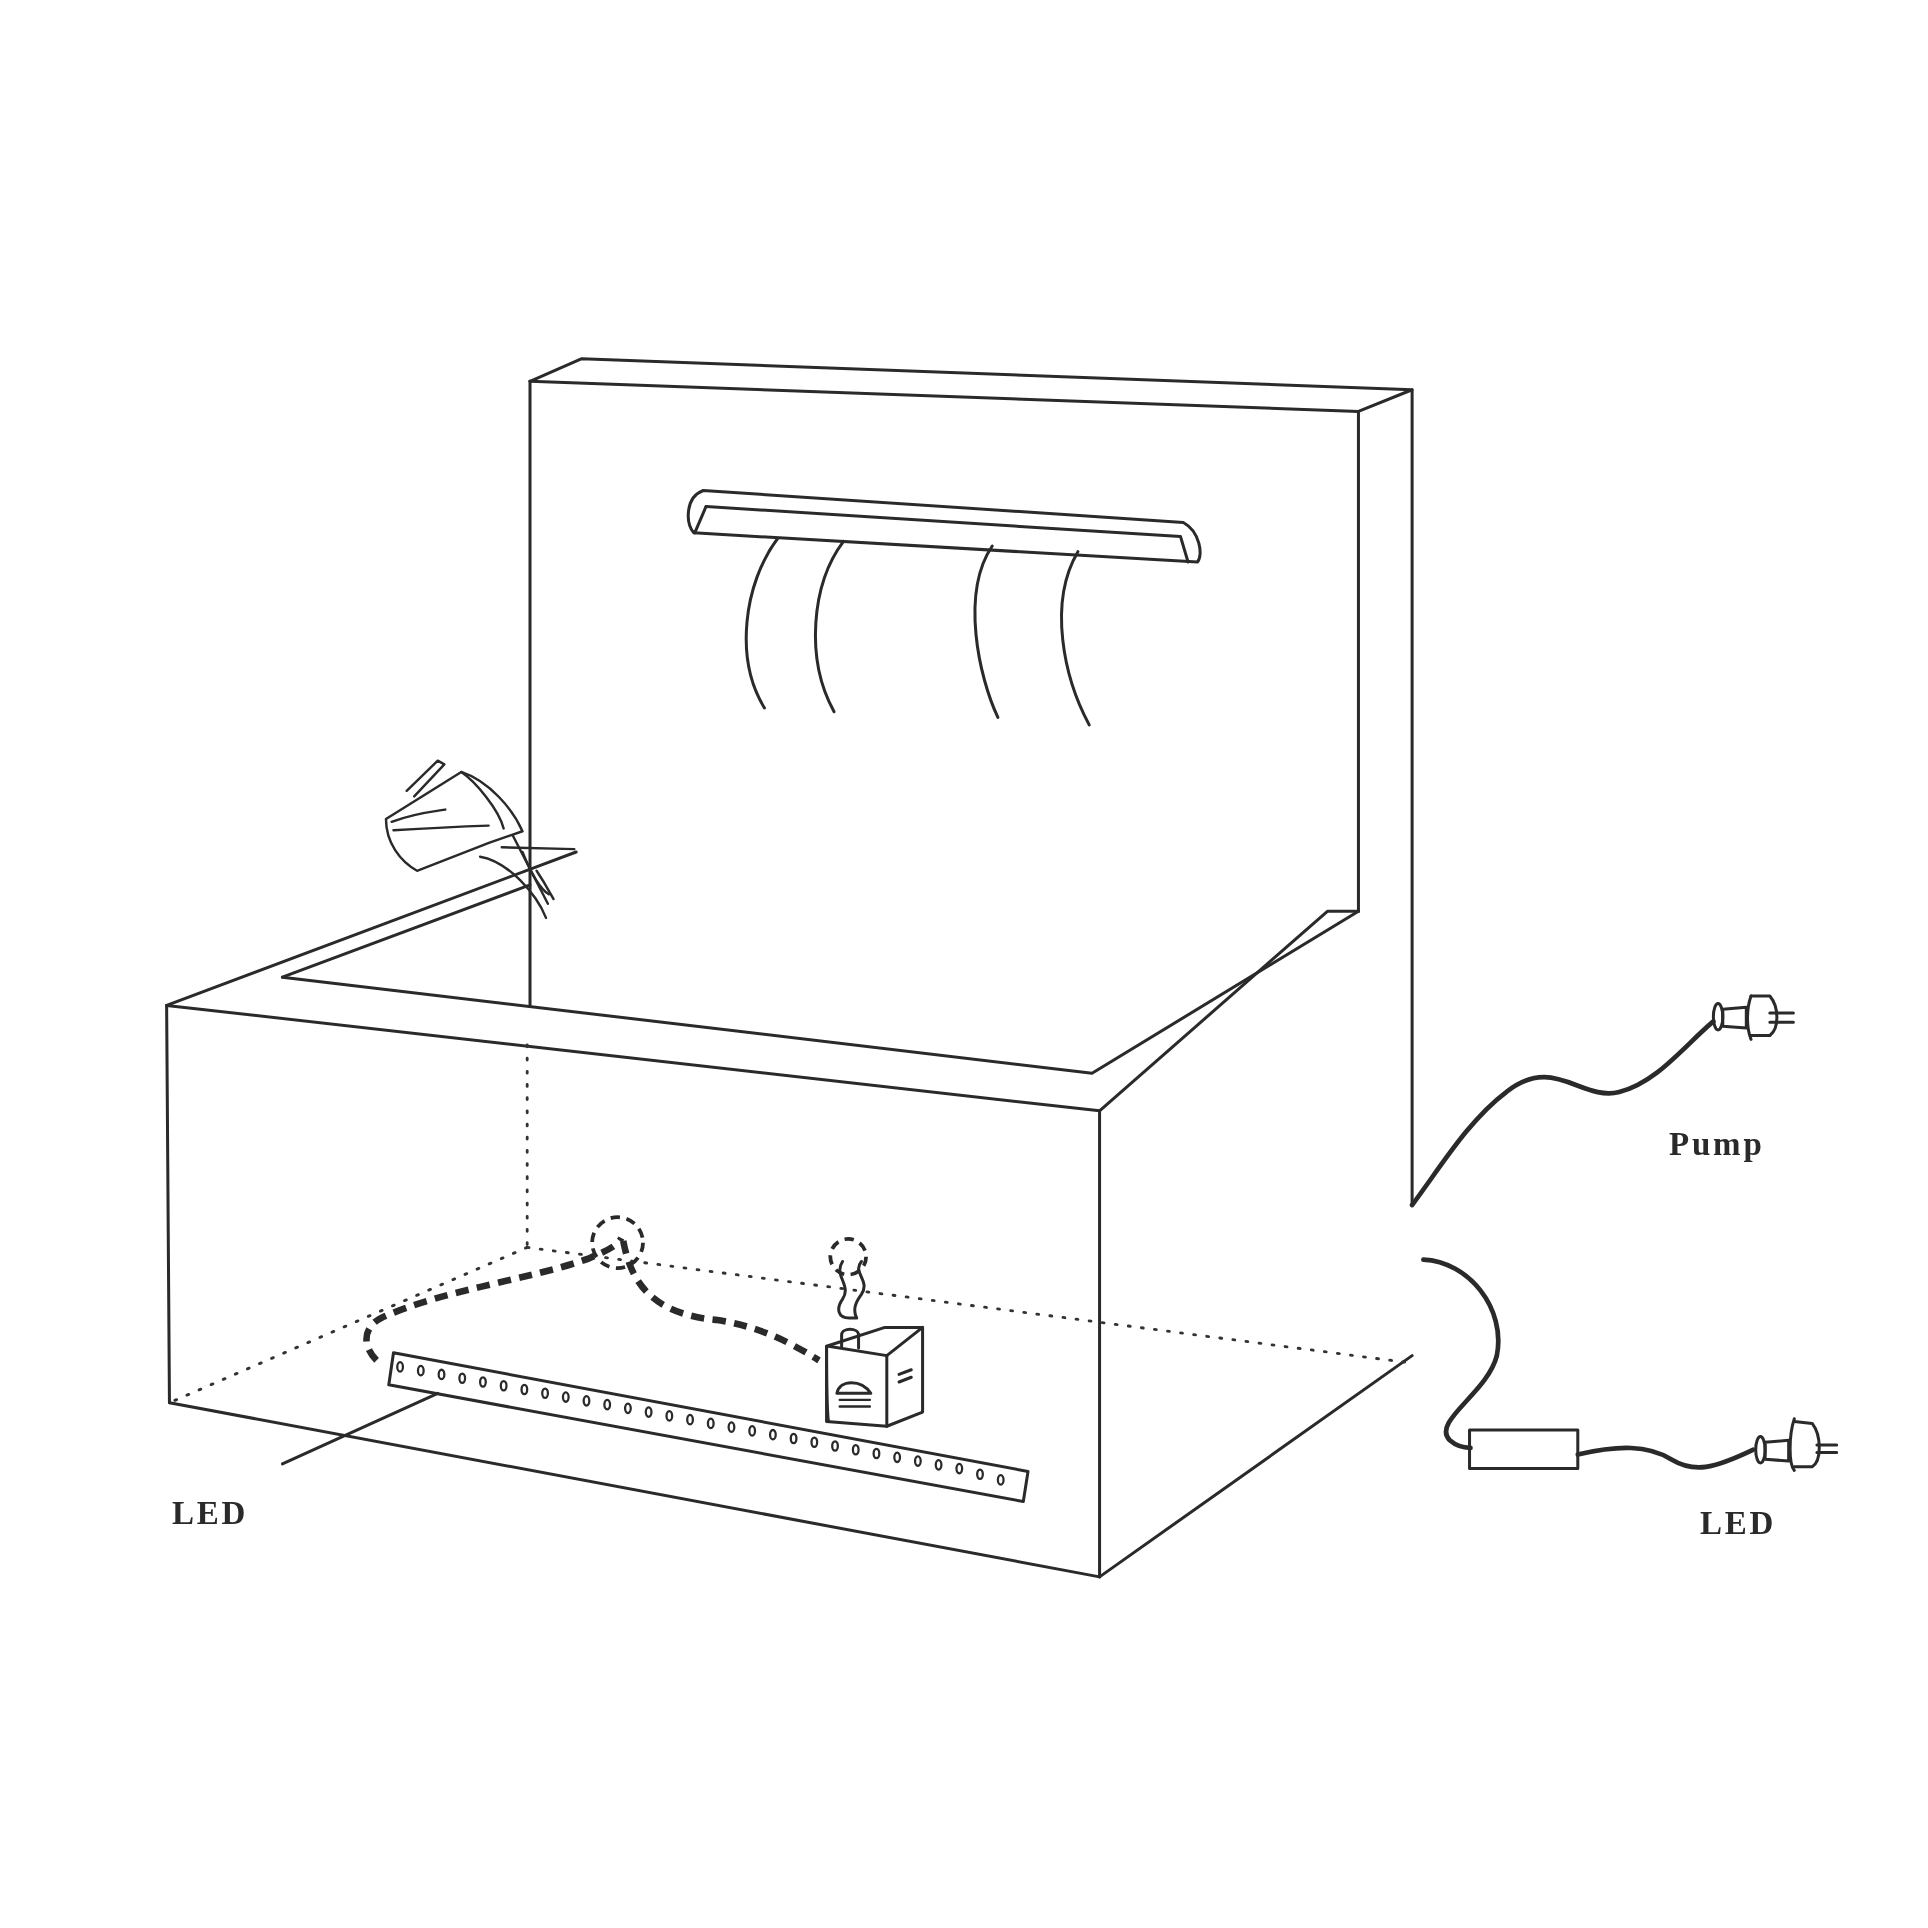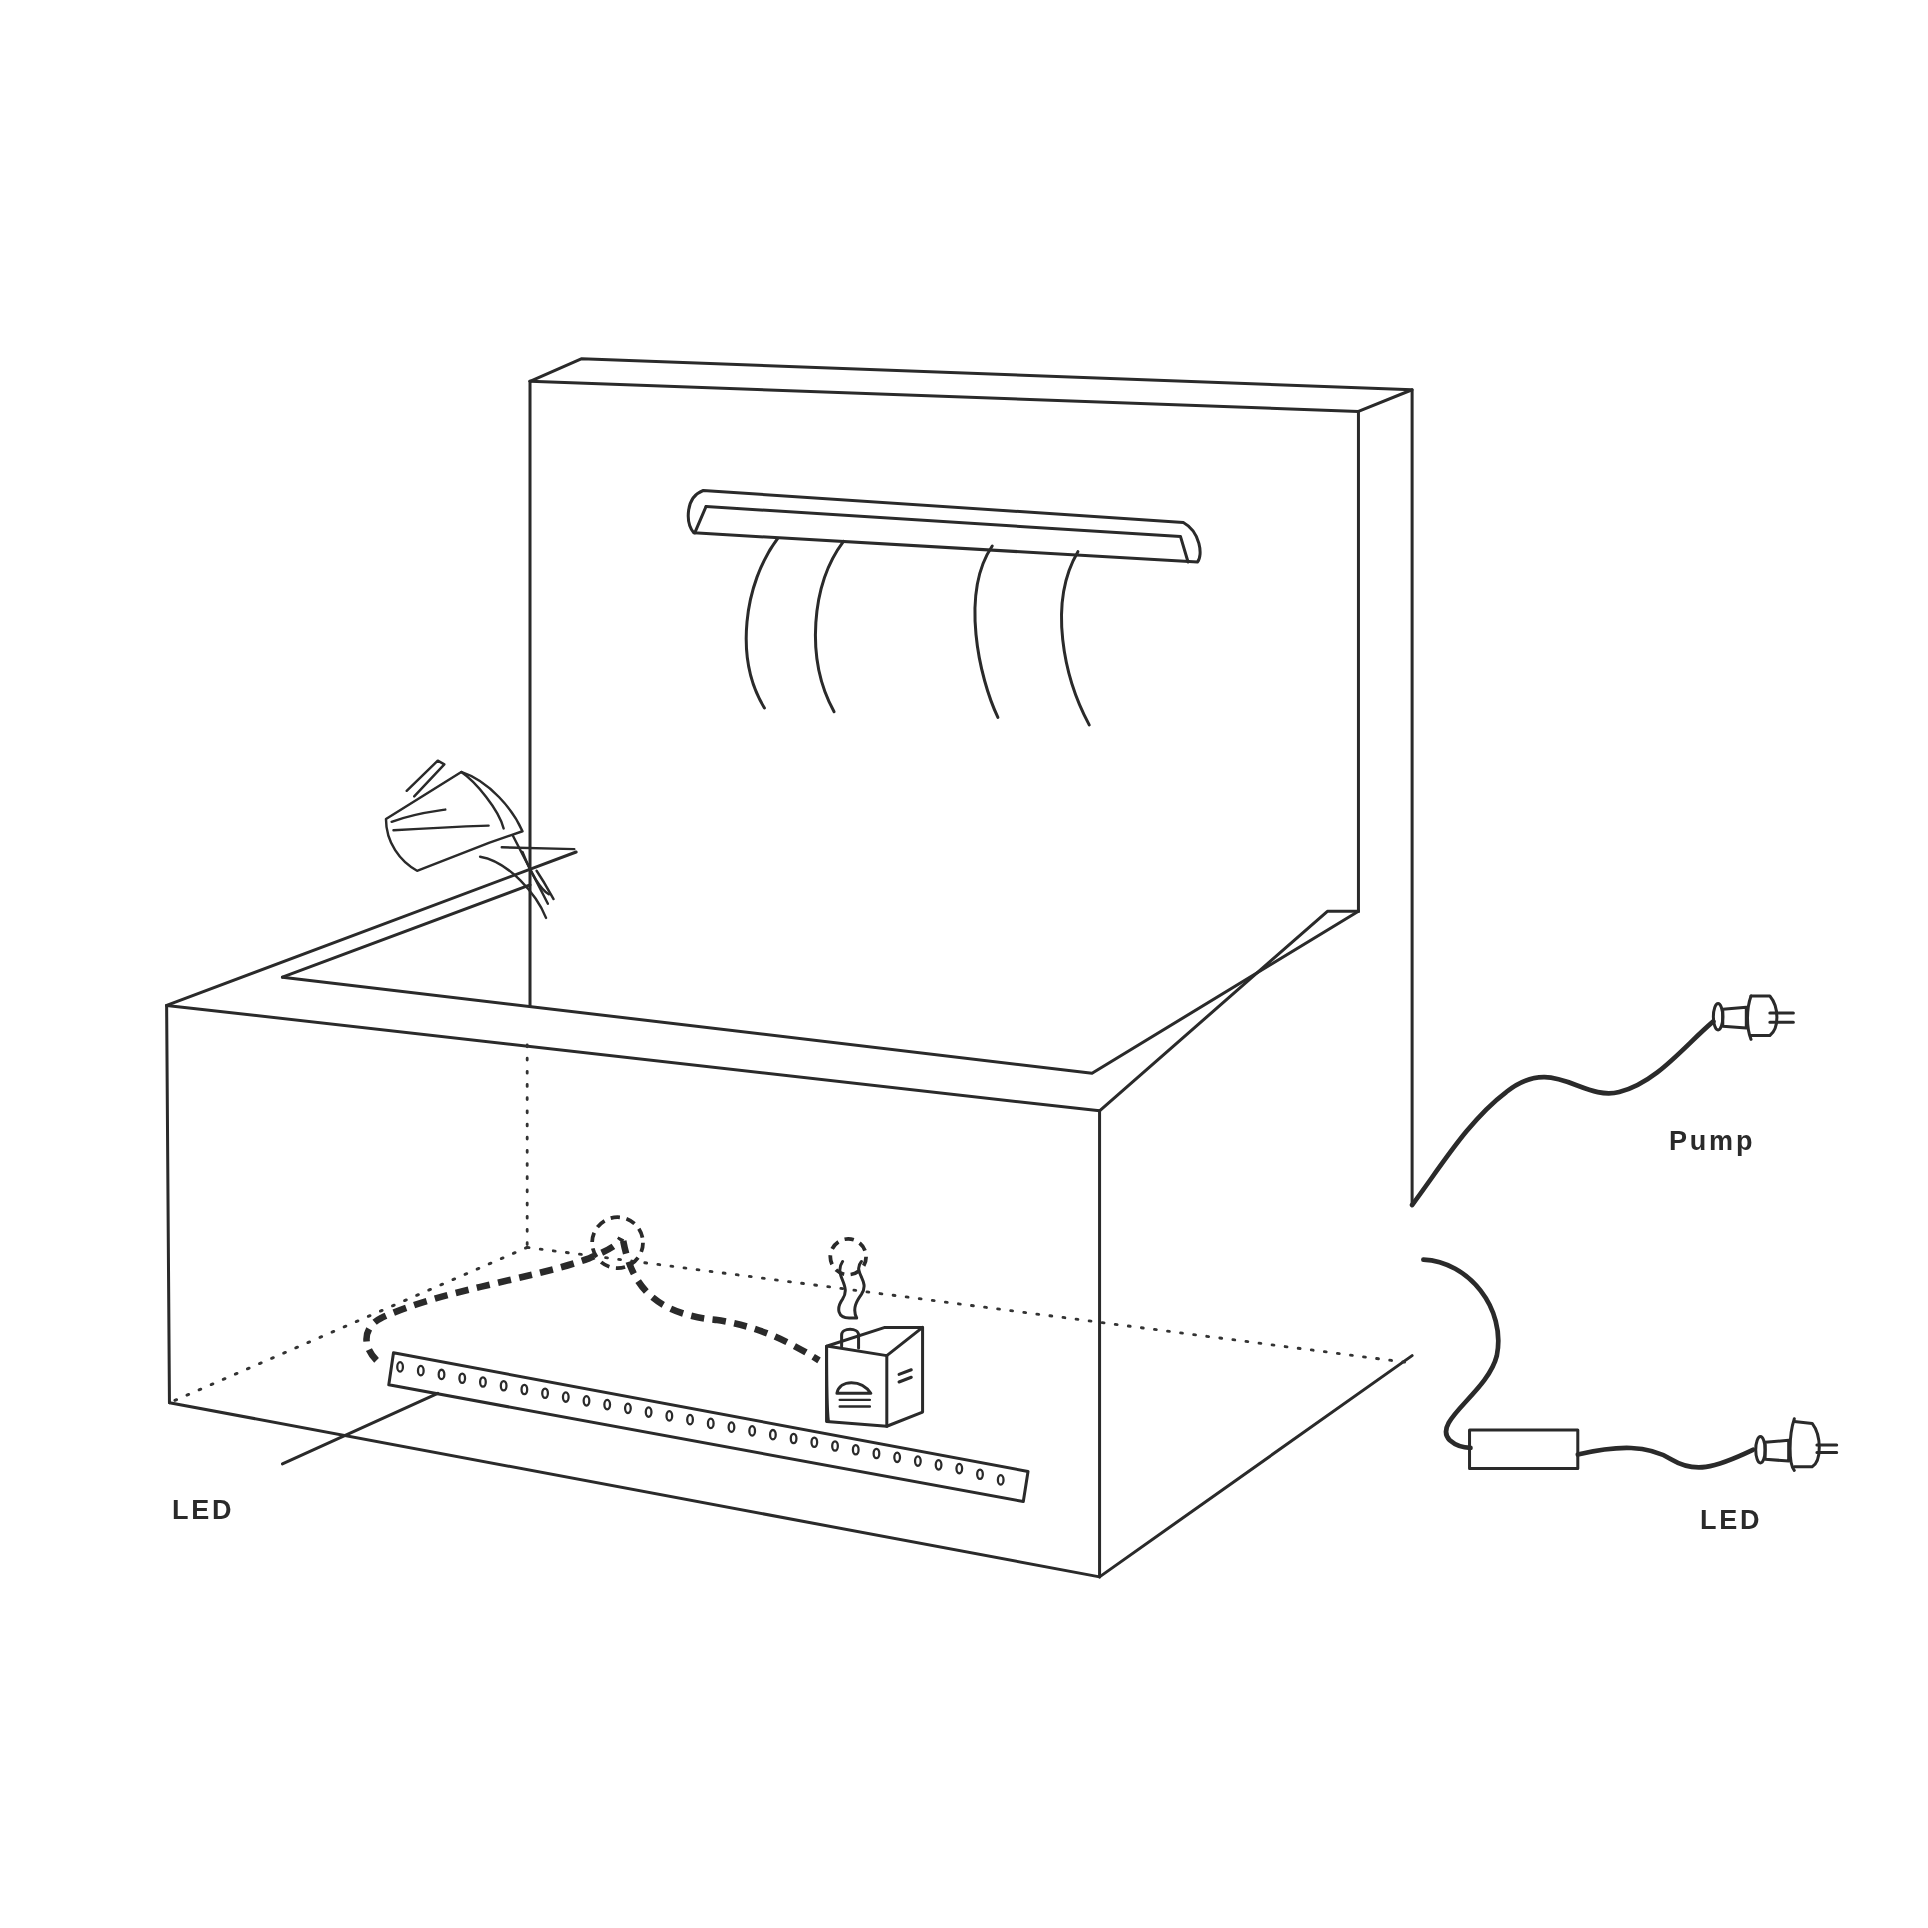--- a/index.html
+++ b/index.html
@@ -6,23 +6,23 @@
   body { width: 1928px; height: 1928px; position: relative; overflow: hidden; }
   svg.diagram { position: absolute; left: 0; top: 0; width: 1928px; height: 1928px; }
   .ln { fill: none; stroke: #2a2a2a; stroke-width: 3.2; stroke-linecap: round; stroke-linejoin: round; }
   .ln-thin { fill: none; stroke: #2a2a2a; stroke-width: 2.6; stroke-linecap: round; stroke-linejoin: round; }
   .cord { fill: none; stroke: #2a2a2a; stroke-width: 5; stroke-linecap: round; stroke-linejoin: round; }
   .dotted { fill: none; stroke: #333; stroke-width: 3; stroke-dasharray: 2 12; stroke-linecap: round; }
   .dashed { fill: none; stroke: #2a2a2a; stroke-width: 7; stroke-dasharray: 14 9; }
   .dashed-circle { fill: none; stroke: #2a2a2a; stroke-width: 4; stroke-dasharray: 10 7; }
   .label {
     position: absolute;
-    font-family: Liberation Sans, sans-serif;
+    font-family: Liberation Serif, serif;
     font-weight: bold;
-    font-size: 27px;
+    font-size: 33px;
     letter-spacing: 2.8px;
     color: #2a2a2a;
   }
 </style>
 </head>
 <body>
 
 <svg class="diagram" viewBox="0 0 2048 2048" xmlns="http://www.w3.org/2000/svg">
 
   <g>

